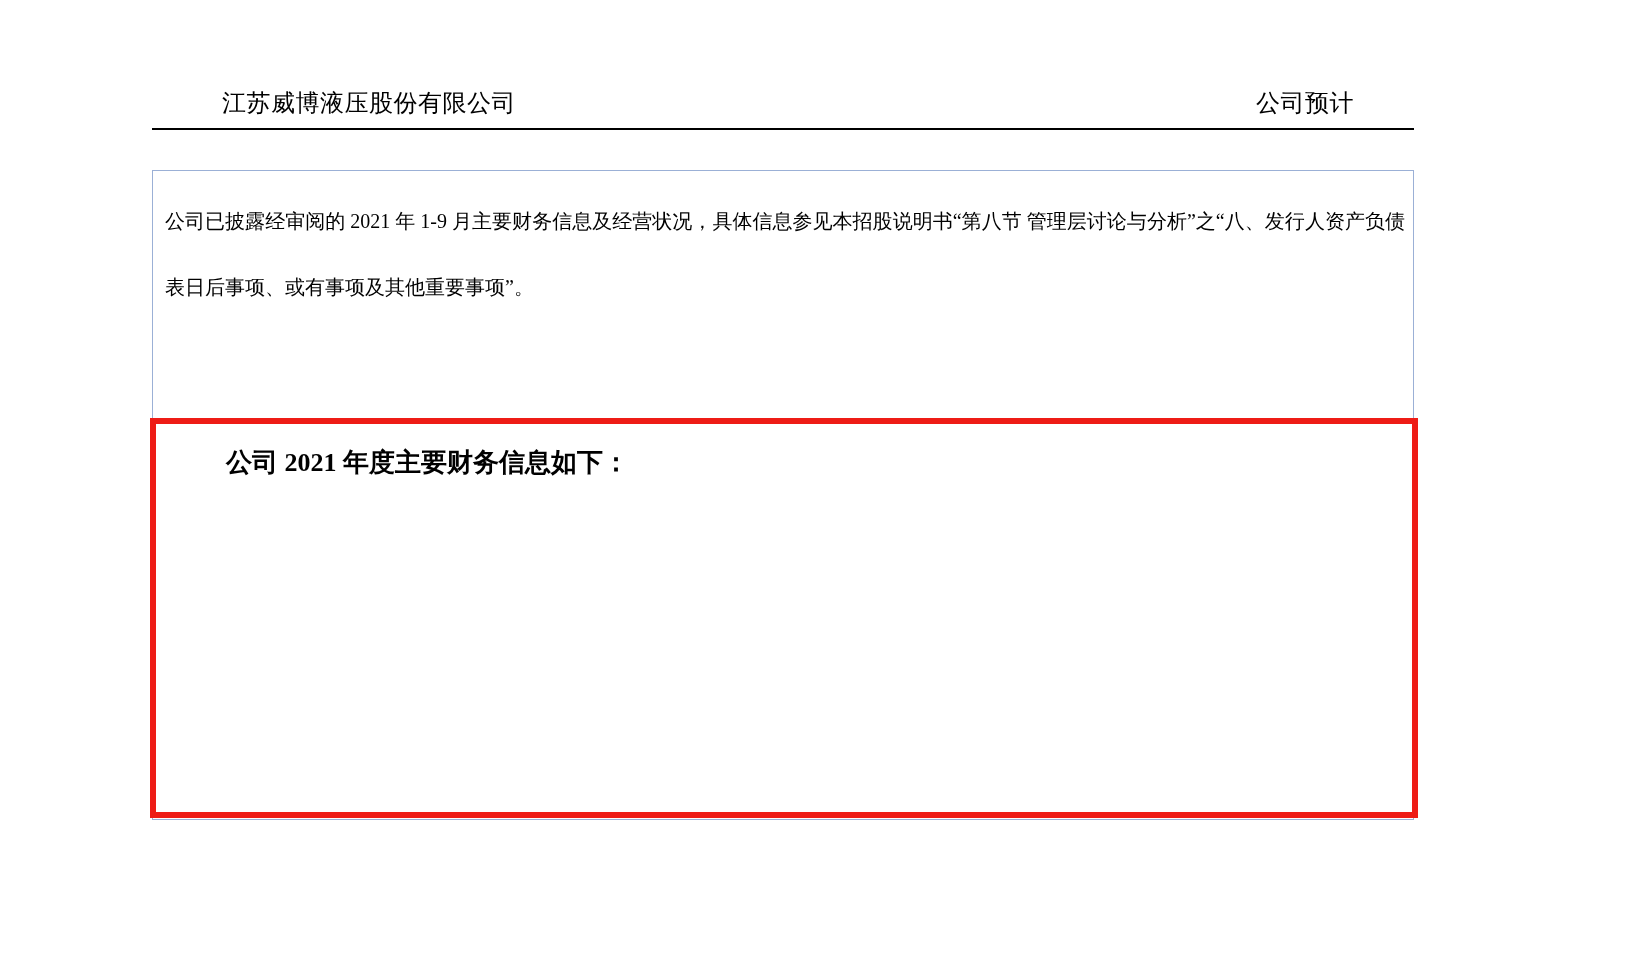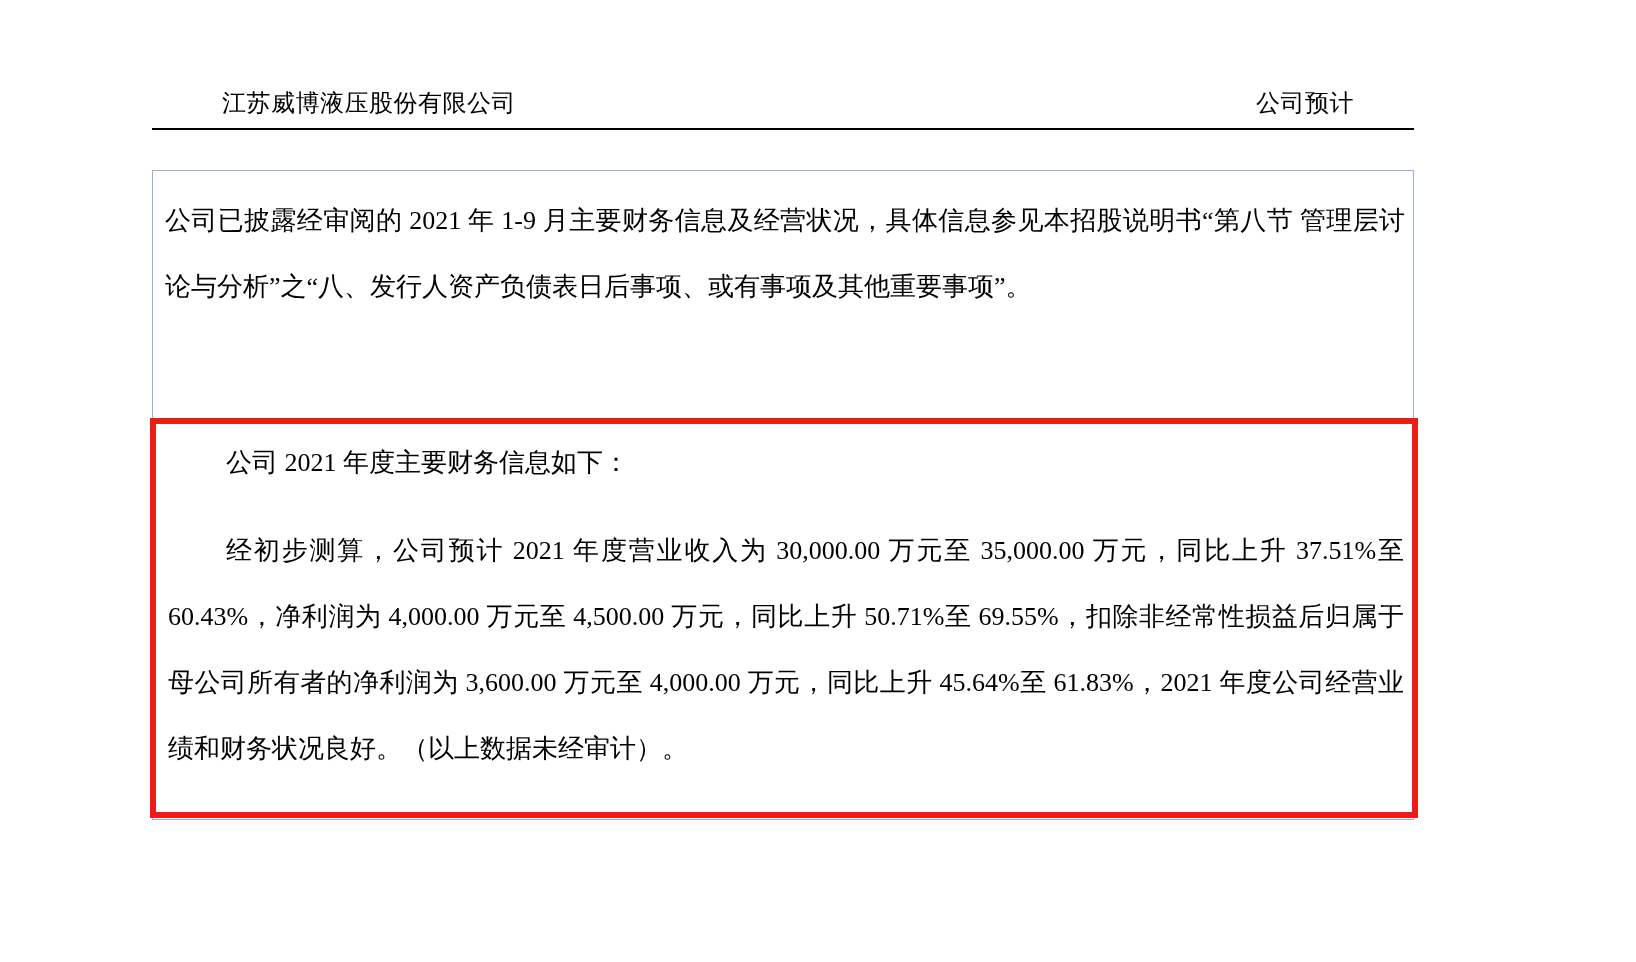--- a/index.html
+++ b/index.html
@@ -60,21 +60,21 @@
     box-sizing: border-box;
     background: #ffffff;
   }
 
   
   .intro-block {
     position: absolute;
     left: 165px;
     top: 188px;
     width: 1240px;
-    font-size: 26px;
+    font-size: 20px;
     line-height: 66px;
     text-align: justify;
     text-justify: inter-ideograph;
   }
   .intro-block p {
     margin: 0;
   }
 
   
   .highlight-box {
@@ -95,20 +95,21 @@
     font-size: 26px;
     line-height: 66px;
     text-align: justify;
     text-justify: inter-ideograph;
   }
   .highlight-inner p {
     margin: 0;
   }
   .indent {
     text-indent: 58px;
+    font-weight: bold;
   }
   .gap {
     height: 22px;
   }
 </style>
 </head>
 <body>
 
 <div class="page">
 
@@ -122,16 +123,15 @@
 
   <div class="intro-block">
     <p>公司已披露经审阅的 2021 年 1-9 月主要财务信息及经营状况，具体信息参见本招股说明书“第八节 管理层讨论与分析”之“八、发行人资产负债表日后事项、或有事项及其他重要事项”。</p>
   </div>
 
   <div class="highlight-box" style="border-color: rgb(238, 28, 22);"></div>
 
   <div class="highlight-inner">
     <p class="indent">公司 2021 年度主要财务信息如下：</p>
     <div class="gap"></div>
-    <p class="indent">经初步测算，公司预计 2021 年度营业收入为 30,000.00 万元至 35,000.00 万元，同比上升 37.51%至 60.43%，净利润为 4,000.00 万元至 4,500.00 万元，同比上升 50.71%至 69.55%，扣除非经常性损益后归属于母公司所有者的净利润为 3,600.00 万元至 4,000.00 万元，同比上升 45.64%至 61.83%，2021 年度公司经营业绩和财务状况良好。（以上数据未经审计）。</p>
   </div>
 
 </div>
 
 </body></html>

